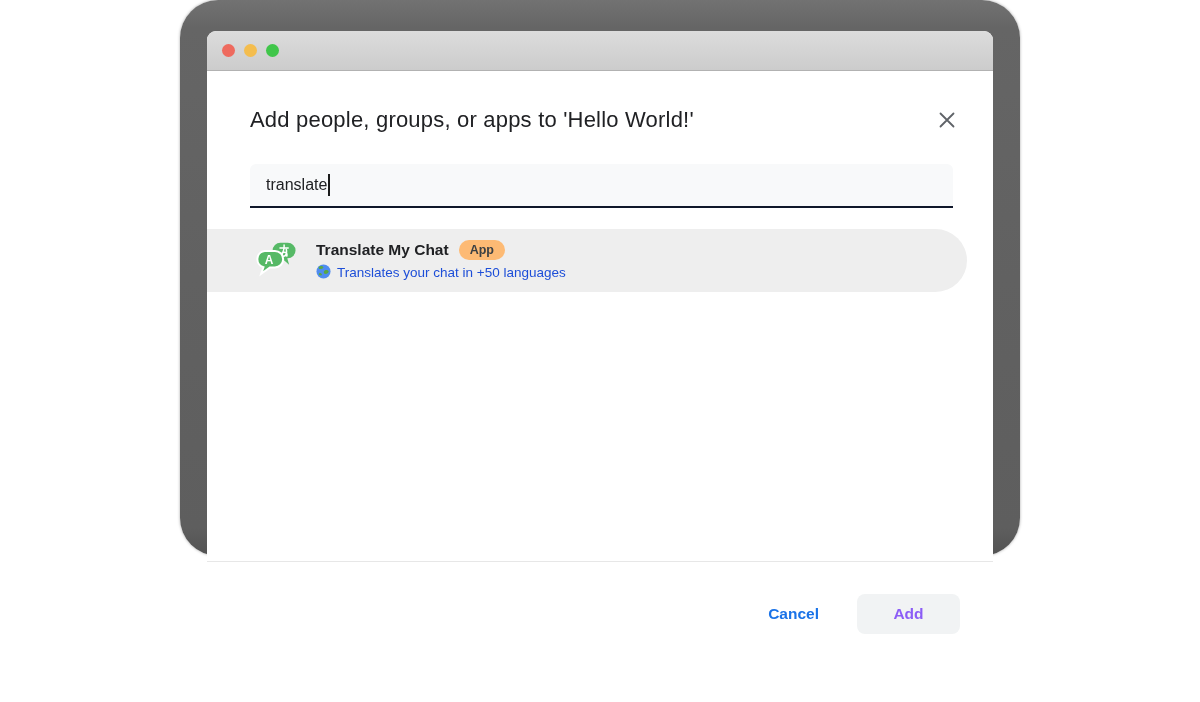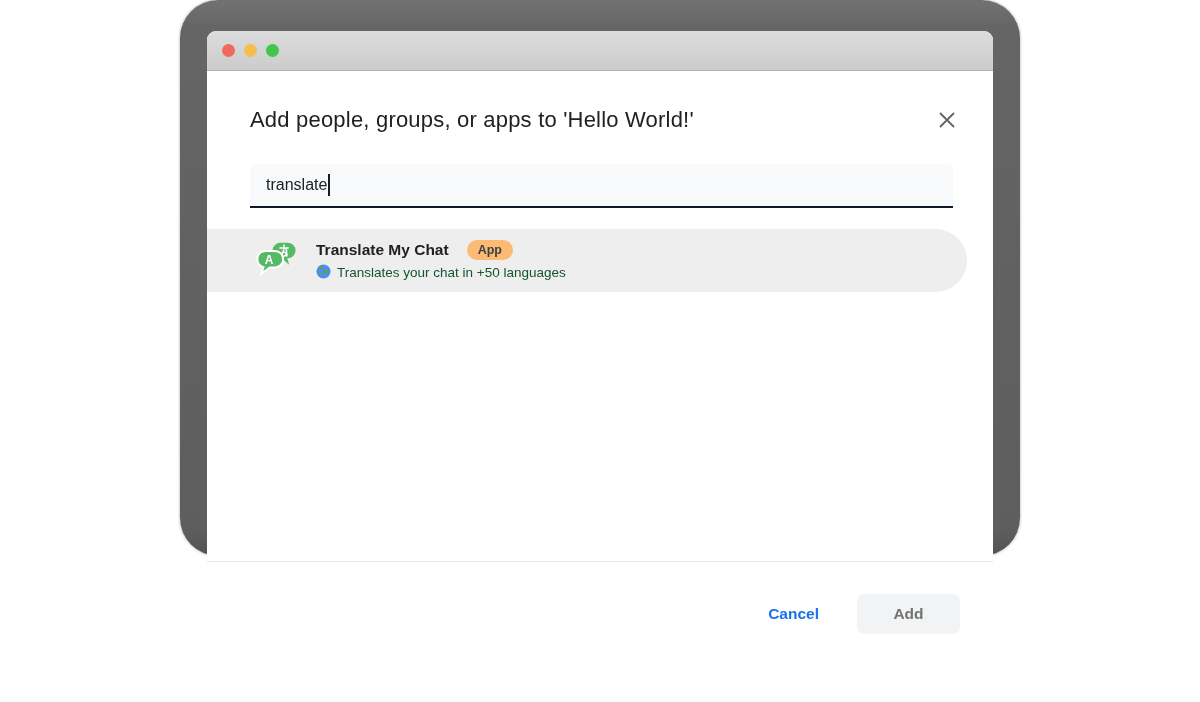--- a/index.html
+++ b/index.html
@@ -48,34 +48,34 @@
   }
   .caret { width: 2px; height: 22px; background: #1b1b1b; margin-left: 1px; }
 
   .result-row {
     margin-top: 21px; width: 760px; height: 63px; background: #eeeeee;
     border-radius: 0 32px 32px 0; display: flex; align-items: center;
     padding-left: 45px; cursor: pointer;
   }
   .result-icon { flex: 0 0 44px; width: 44px; height: 44px; }
   .result-text { margin-left: 20px; }
-  .result-title-line { display: flex; align-items: center; gap: 18px; }
+  .result-title-line { display: flex; align-items: center; gap: 10px; }
   .result-title { font-size: 15.5px; font-weight: 700; color: #202124; }
   .app-badge { background: #fdba74; border-radius: 11px; padding: 3px 11px;
     font-size: 12.5px; font-weight: 700; color: #3c4043; }
   .result-desc { margin-top: 4px; display: flex; align-items: center; gap: 6px;
-    font-size: 13.5px; color: #14532d; }
+    font-size: 13.5px; color: #1d4ed8; }
 
   .divider { margin-top: auto; height: 1px; background: #e7e7e7; }
   .dialog-footer { display: flex; justify-content: flex-end; align-items: center;
     gap: 38px; padding: 32px 33px 38px; }
   .cancel-btn { background: none; border: none; color: #1a73e8; font-size: 15.5px;
     font-weight: 700; font-family: "Liberation Sans", sans-serif; cursor: pointer; }
   .add-btn { width: 103px; height: 40px; background: #f1f3f4; border: none;
-    border-radius: 8px; color: #737373; font-size: 15.5px; font-weight: 700;
+    border-radius: 8px; color: #8b5cf6; font-size: 15.5px; font-weight: 700;
     font-family: "Liberation Sans", sans-serif; display: flex; align-items: center;
     justify-content: center; }
 </style>
 </head>
 <body>
 
 <div class="stage">
   <div class="device-frame">
     <div class="app-window">
 

